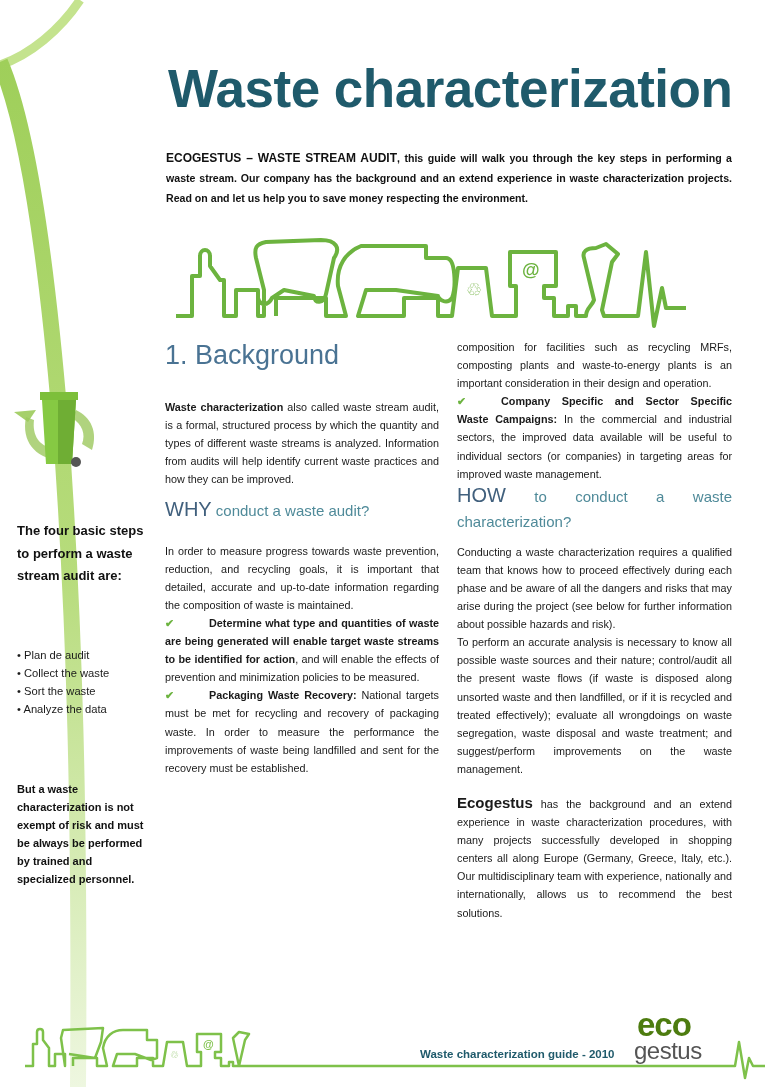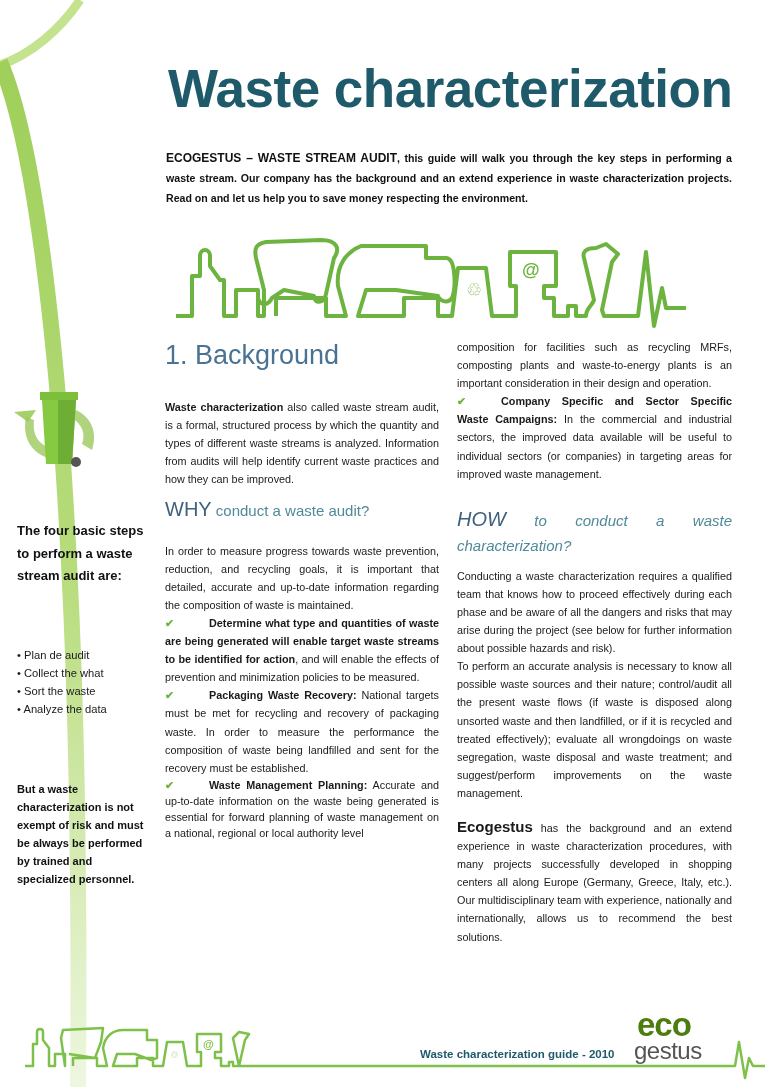--- a/index.html
+++ b/index.html
@@ -62,45 +62,44 @@
   <path d="M70 38 C 85 45, 92 60, 86 78 L76 72 C 80 62, 76 52, 66 46 Z" fill="#9cc85e" opacity="0.8"></path>
   <rect x="34" y="20" width="38" height="8" fill="#7dbf3a"></rect>
   <path d="M36 28 H70 L66 92 H40 Z" fill="#86c943"></path>
   <path d="M52 28 H70 L66 92 H52 Z" fill="#6fae34"></path>
   <circle cx="70" cy="90" r="5" fill="#555"></circle>
 </svg>
 
 <div class="abs side-head">The four basic steps to perform a waste stream audit are:</div>
 <ul class="abs side-list">
   <li>Plan de audit</li>
-  <li>Collect the what</li>
+  <li>Collect the waste</li>
   <li>Sort the waste</li>
   <li>Analyze the data</li>
 </ul>
 <div class="abs side-note">But a waste characterization is not exempt of risk and must be always be performed by trained and specialized personnel.</div>
 
 <div class="abs h1">1. Background</div>
 
 <div class="abs col" style="left:165px; top:398px; width:274px;">
   <p><b>Waste characterization</b><span> also called waste stream audit, is a formal, structured process by which the quantity and types of different waste streams is analyzed. Information from audits will help identify current waste practices and how they can be improved.</span></p>
 
   <div class="h2" style="margin-top:12px; margin-bottom:20px;">
     <span class="big">WHY</span><span class="small"> conduct a waste audit?</span>
   </div>
   <p>In order to measure progress towards waste prevention, reduction, and recycling goals, it is important that detailed, accurate and up-to-date information regarding the composition of waste is maintained.</p>
   <p><span class="check">✔</span><b>Determine what type and quantities of waste are being generated will enable target waste streams to be identified for action</b><span>, and will enable the effects of prevention and minimization policies to be measured.</span></p>
-  <p><span class="check">✔</span><b>Packaging Waste Recovery:</b><span> National targets must be met for recycling and recovery of packaging waste. In order to measure the performance the composition of waste being landfilled and sent for the recovery must be established.</span></p>
-  <p style="line-height:16px;"><span class="check">✔</span><b>Waste Management Planning:</b><span> Accurate and up-to-date information on the waste being generated is essential for forward planning of waste management on a national, regional or local authority level</span></p>
+  <p><span class="check">✔</span><b>Packaging Waste Recovery:</b><span> National targets must be met for recycling and recovery of packaging waste. In order to measure the performance the improvements of waste being landfilled and sent for the recovery must be established.</span></p>
 </div>
 
 <div class="abs col" style="left:457px; top:338px; width:275px;">
   <p>composition for facilities such as recycling MRFs, composting plants and waste-to-energy plants is an important consideration in their design and operation.</p>
   <p><span class="check">✔</span><b>Company Specific and Sector Specific Waste Campaigns:</b><span> In the commercial and industrial sectors, the improved data available will be useful to individual sectors (or companies) in targeting areas for improved waste management.</span></p>
 
-  <div class="h2" style="margin-top:24px; margin-bottom:8px; text-align:justify; line-height:24px;font-style:italic;">
+  <div class="h2" style="margin-bottom:8px; text-align:justify; line-height:24px;">
     <span class="big">HOW</span><span class="small"> to conduct a waste characterization?</span>
   </div>
   <p>Conducting a waste characterization requires a qualified team that knows how to proceed effectively during each phase and be aware of all the dangers and risks that may arise during the project (see below for further information about possible hazards and risk).</p>
   <p>To perform an accurate analysis is necessary to know all possible waste sources and their nature; control/audit all the present waste flows (if waste is disposed along unsorted waste and then landfilled, or if it is recycled and treated effectively); evaluate all  wrongdoings on waste segregation, waste disposal and waste treatment; and suggest/perform improvements on the waste management.</p>
 
   <p style="margin-top:16px;"><b style="font-size:15px;">Ecogestus</b><span> has the background and an extend experience in waste characterization procedures, with many projects successfully developed in shopping centers all along Europe (Germany, Greece, Italy, etc.). Our multidisciplinary team with experience, nationally and internationally, allows us to recommend the best solutions.</span></p>
 </div>
 
 <svg class="abs skyline-bottom" viewBox="0 0 740 69">
   <g fill="none" stroke="#7ec14a" stroke-width="2.5" stroke-linejoin="round">

